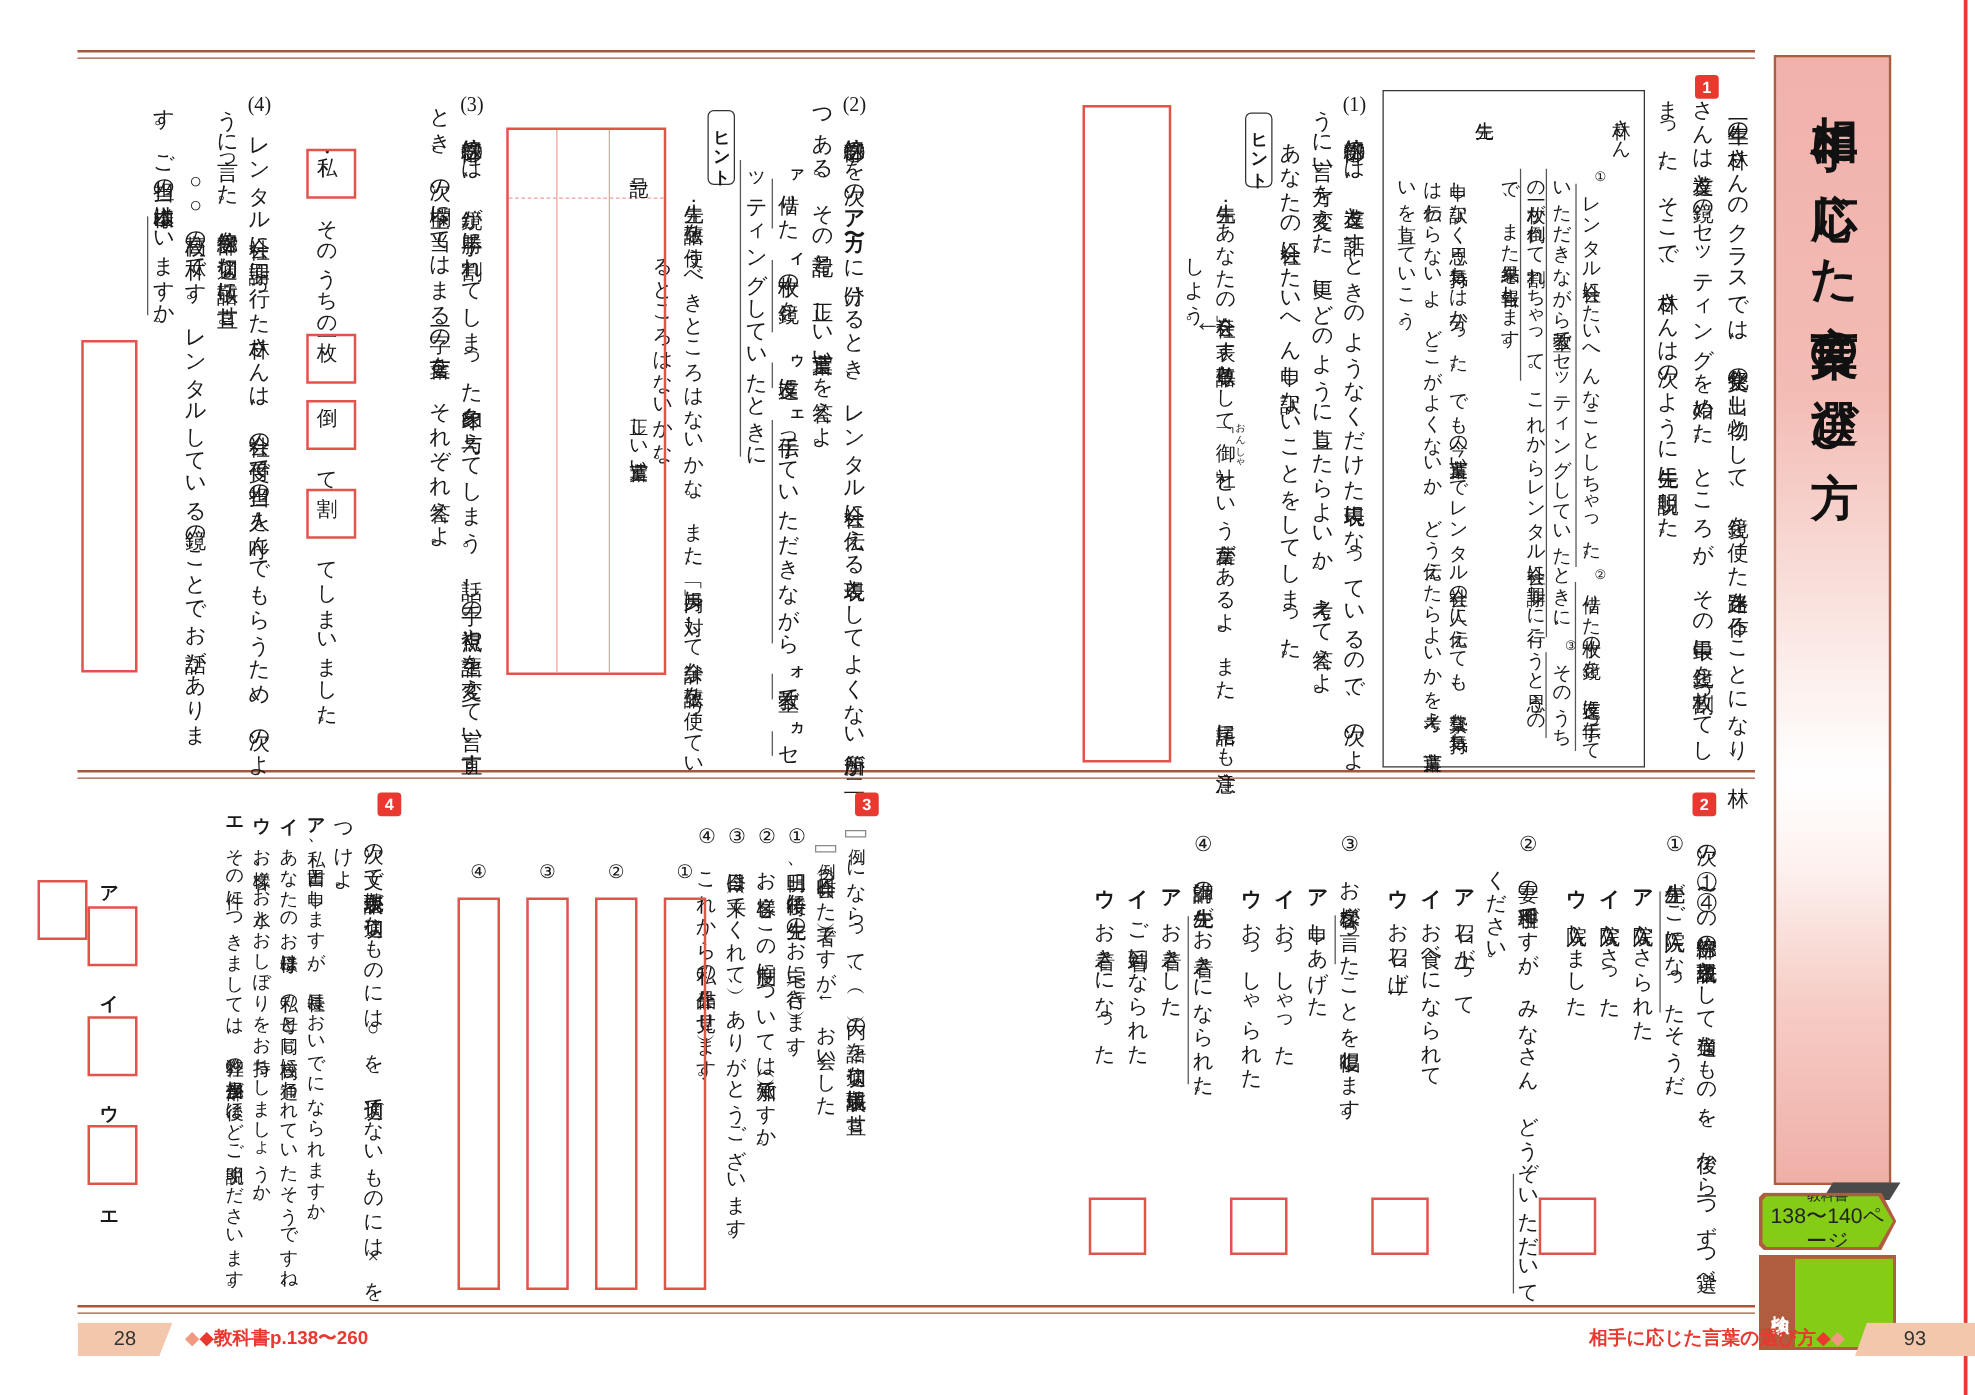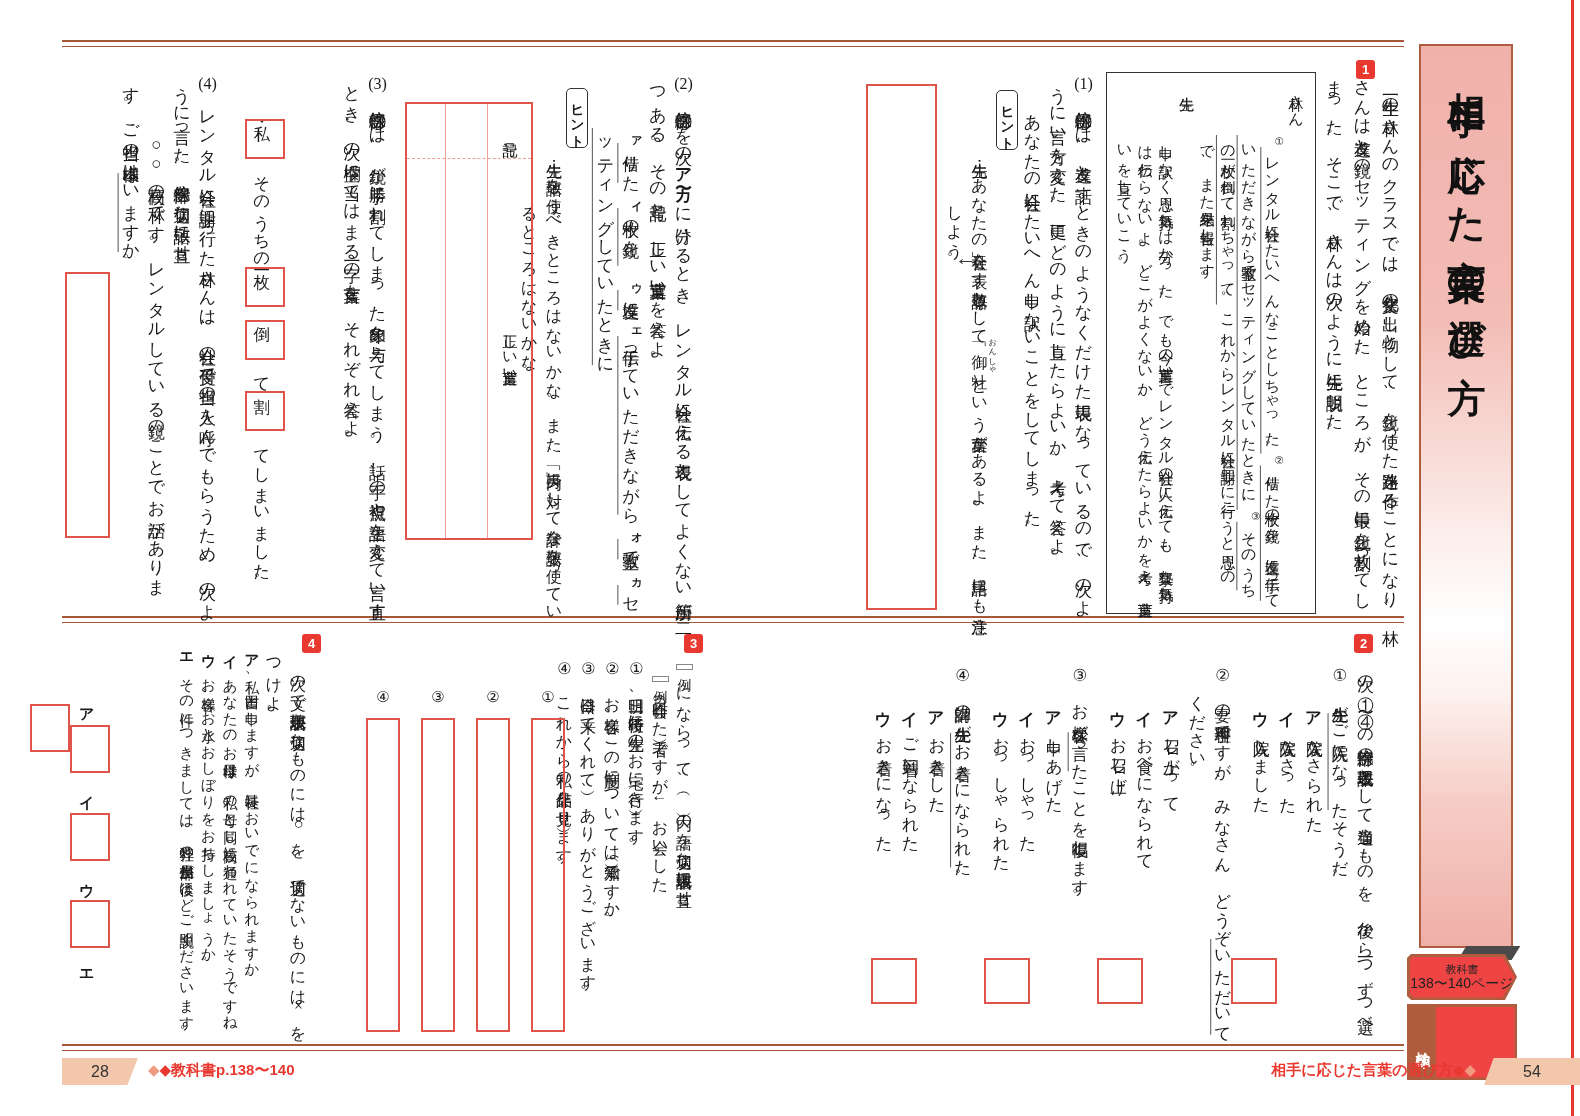--- a/index.html
+++ b/index.html
@@ -23,27 +23,27 @@
             border:2.5px solid #b05c3e;
             background:linear-gradient(180deg,#f0b1ab 0%,#f3bcb5 30%,#fcefec 55%,#ffffff 64%,#fdf1ee 72%,#f6cdc6 84%,#efafa7 100%); }
   .banner-title { writing-mode:vertical-rl; text-orientation:mixed; font-weight:800;
             font-size:38px; letter-spacing:0.16em; margin:16px auto 0 auto; display:block;
             width:max-content; margin-left:auto; margin-right:auto; color:#111; }
 
   
   .wedge { position:absolute; left:1462px; top:946px; width:54px; height:14px;
            background:#4a4a4a; transform:skewX(-32deg); }
   .clipbox { position:absolute; background:#b05c3e; }
-  .clipbox .inner { position:absolute; inset:2.5px; background:#ef4444; }
+  .clipbox .inner { position:absolute; inset:2.5px; background:#84cc16; }
   .pages-box { left:1407px; top:954px; width:110px; height:46px;
                clip-path:polygon(0 4px,4px 0,calc(100% - 12px) 0,100% 50%,calc(100% - 12px) 100%,4px 100%,0 calc(100% - 4px)); }
   .pages-box .inner { clip-path:polygon(0 4px,4px 0,calc(100% - 12px) 0,100% 50%,calc(100% - 12px) 100%,4px 100%,0 calc(100% - 4px));
                display:flex; flex-direction:column; align-items:center; justify-content:center; }
   .pages-box .l1 { font-size:11px; line-height:1.1; color:#222; }
-  .pages-box .l2 { font-size:14px; line-height:1.2; color:#222; }
+  .pages-box .l2 { font-size:17px; line-height:1.2; color:#222;text-align:center; }
   .stamp-box { left:1407px; top:1004px; width:110px; height:76px;
                clip-path:polygon(0 0,100% 0,100% calc(100% - 14px),calc(100% - 14px) 100%,0 100%); }
   .stamp-box .inner { left:29px; clip-path:polygon(0 0,100% 0,100% calc(100% - 13px),calc(100% - 13px) 100%,0 100%); }
   .stamp-label { position:absolute; left:2px; top:0; width:27px; height:100%;
                  writing-mode:vertical-rl; color:#fff; font-size:15px; font-weight:bold;
                  display:flex; align-items:center; justify-content:center; letter-spacing:2px; }
 
   
   .tab { position:absolute; top:1058px; height:27px; background:#f3c7ab; color:#333;
          font-size:16px; display:flex; align-items:center; justify-content:center; }
@@ -153,23 +153,23 @@
       <span class="l1">教科書</span>
       <span class="l2">138〜140ページ</span>
     </div>
   </div>
   <div class="clipbox stamp-box">
     <span class="stamp-label sans">検印</span>
     <div class="inner"></div>
   </div>
 
   <div class="tab tab-left sans">28</div>
-  <div class="foot-text ft-left sans"><span class="d-light">◆</span><span class="d-dark">◆</span><span>教科書p.138〜140</span></div>
+  <div class="foot-text ft-left sans"><span class="d-light">◆</span><span class="d-dark">◆</span><span>教科書p.138〜260</span></div>
   <div class="foot-text ft-right sans"><span>相手に応じた言葉の選び方</span><span class="d-dark">◆</span><span class="d-light">◆</span></div>
-  <div class="tab tab-right sans">54</div>
+  <div class="tab tab-right sans">93</div>
 
   <div class="marker sans" style="left:1356px; top:60px;">1</div>
   <div class="vflow qflow" style="left:1312px; top:58px; width:92px; height:560px; font-size:17px; line-height:1.65;">
     <p style="padding-top:10px; text-indent:18px;">一年生の林さんのクラスでは、文化祭の出し物として、鏡を使った迷路を作ることになり、林さんは友達と鏡のセッティングを始めた。ところが、その最中に鏡を一枚割ってしまった。そこで、林さんは次のように先生に説明した。</p>
   </div>
 
   <div class="dialog">
     <p class="speaker">林さん</p>
     <p class="speech"><span class="cn2">①</span><span class="u">レンタル会社にたいへんなことしちゃった。</span><span class="cn2">②</span><span class="u">借りた十枚の鏡を、友達に手伝っていただきながら教室でセッティングしていたときに、</span><span class="cn2">③</span><span class="u">そのうちの一枚が倒れて割れちゃって。</span><span>これからレンタル会社に謝罪しに行こうと思うので、また結果を報告します。</span></p>
     <p class="speaker">先生</p>

